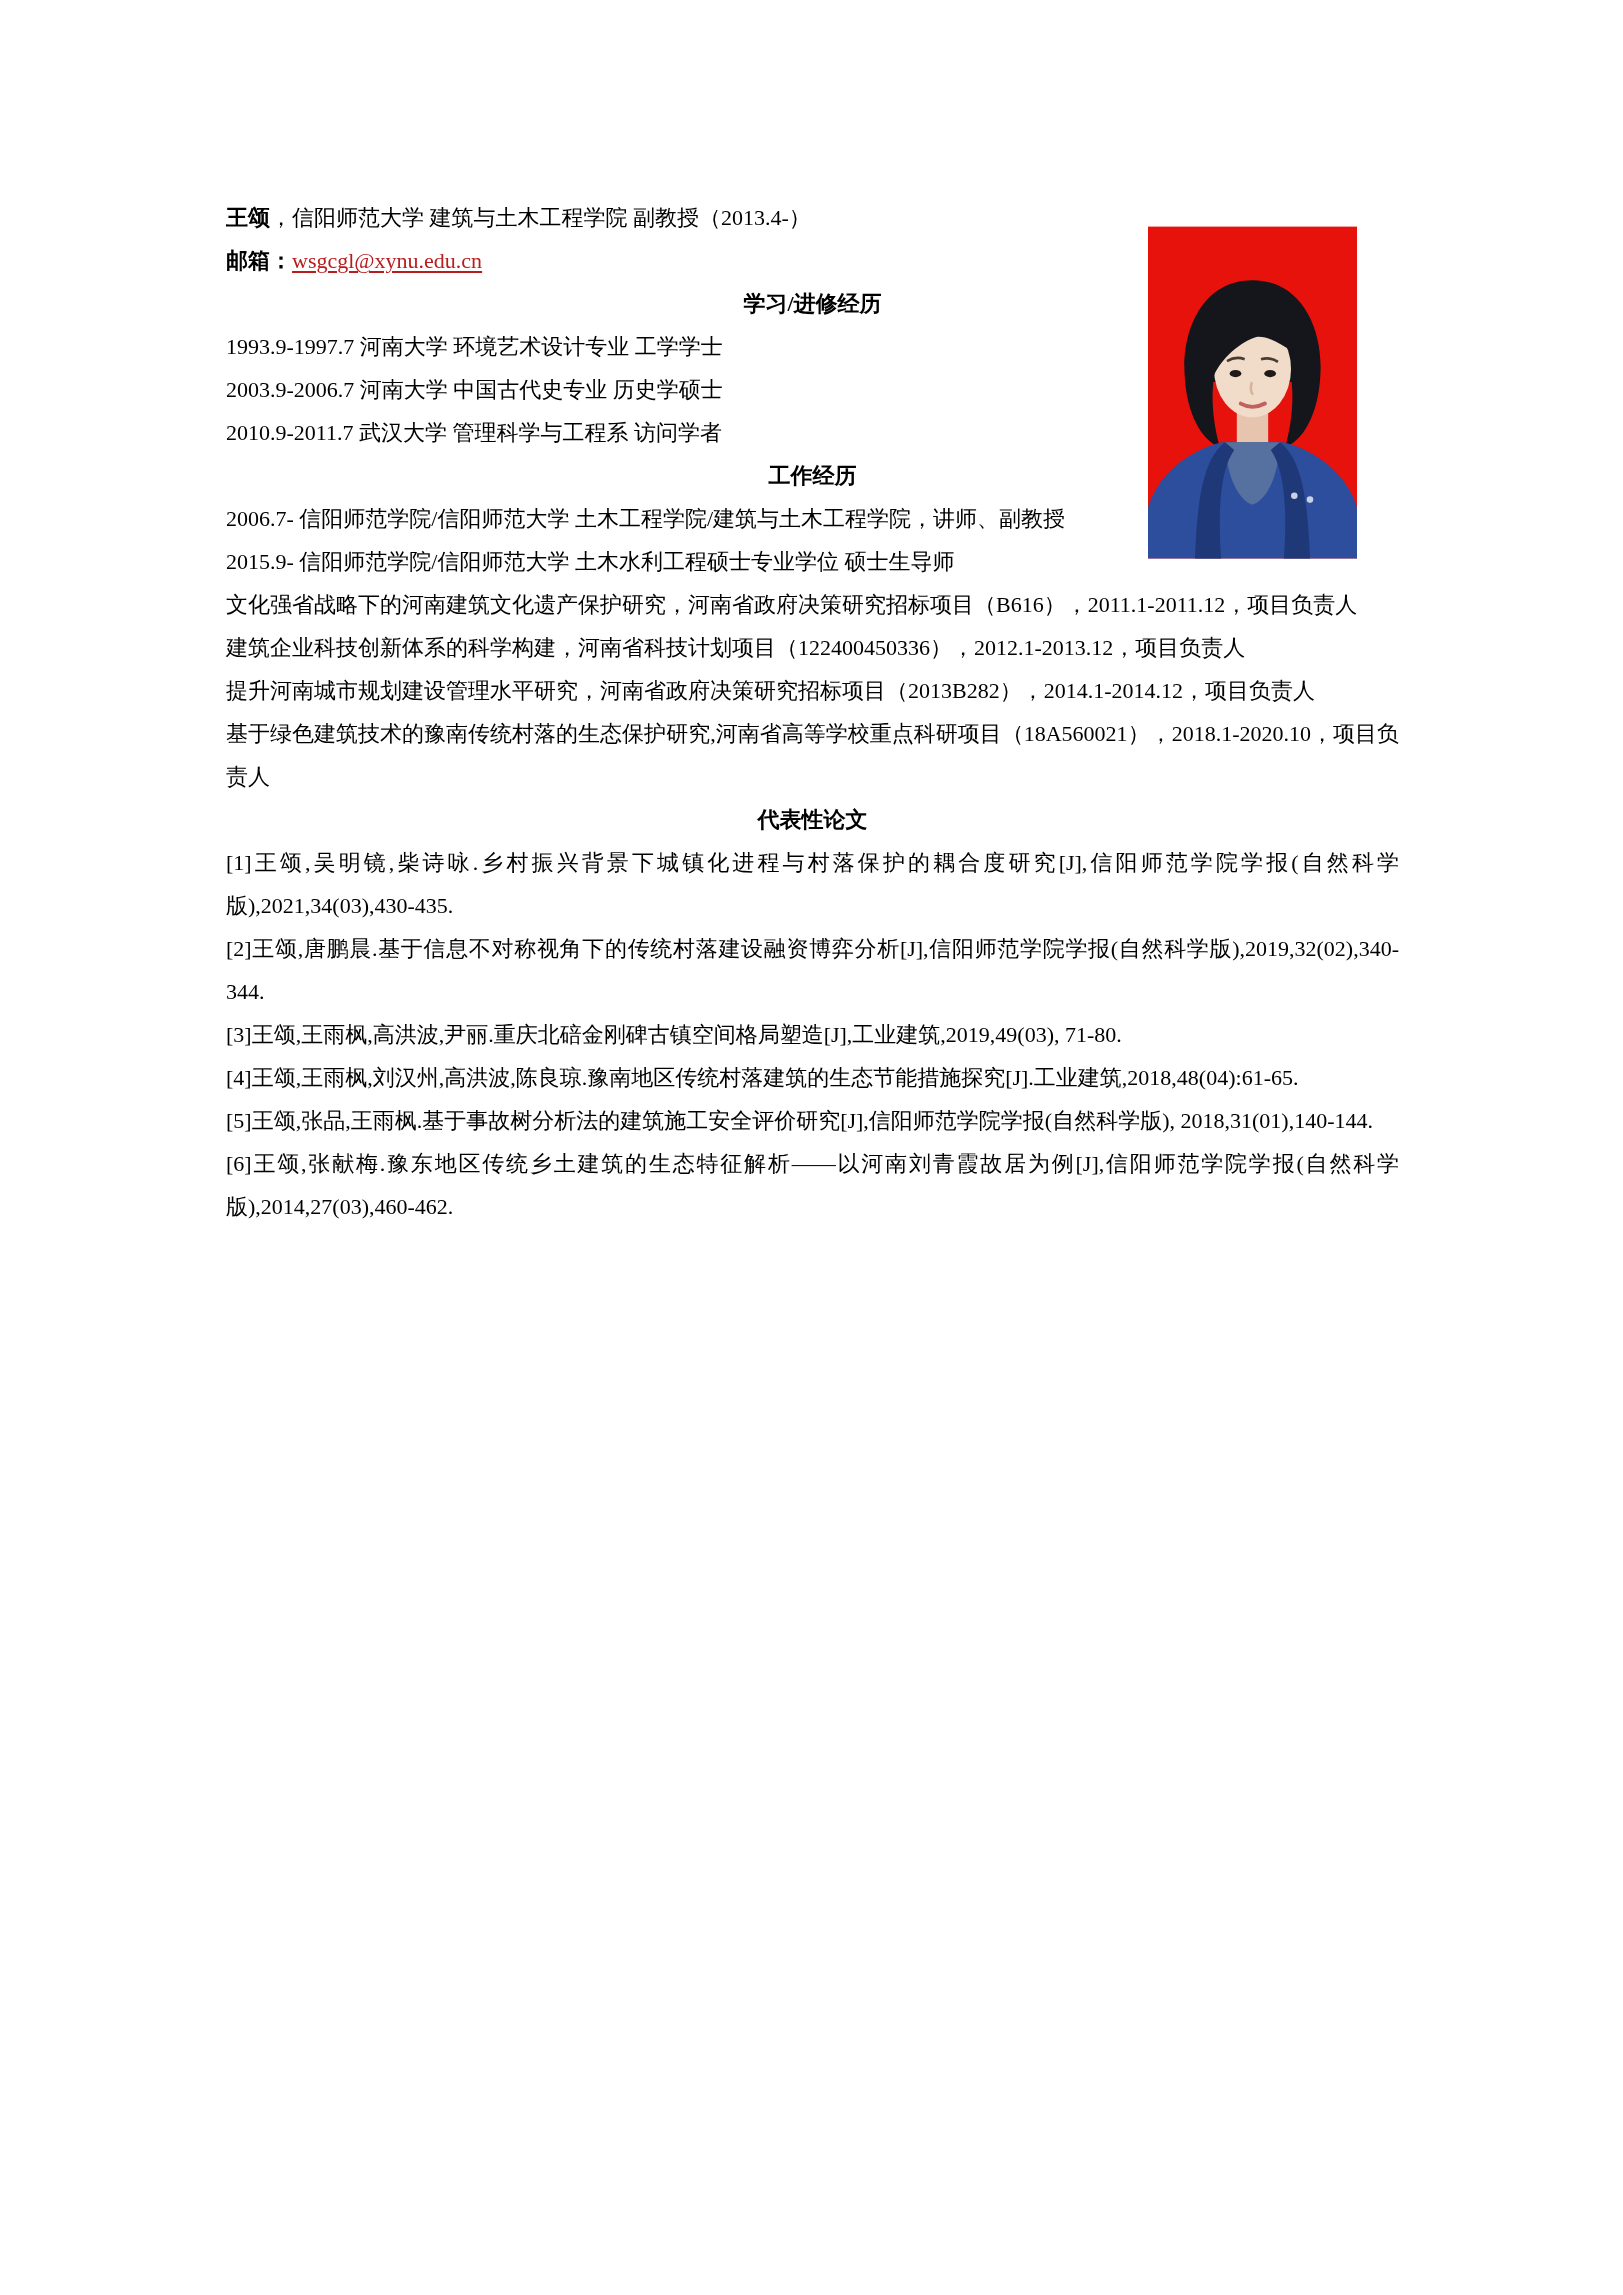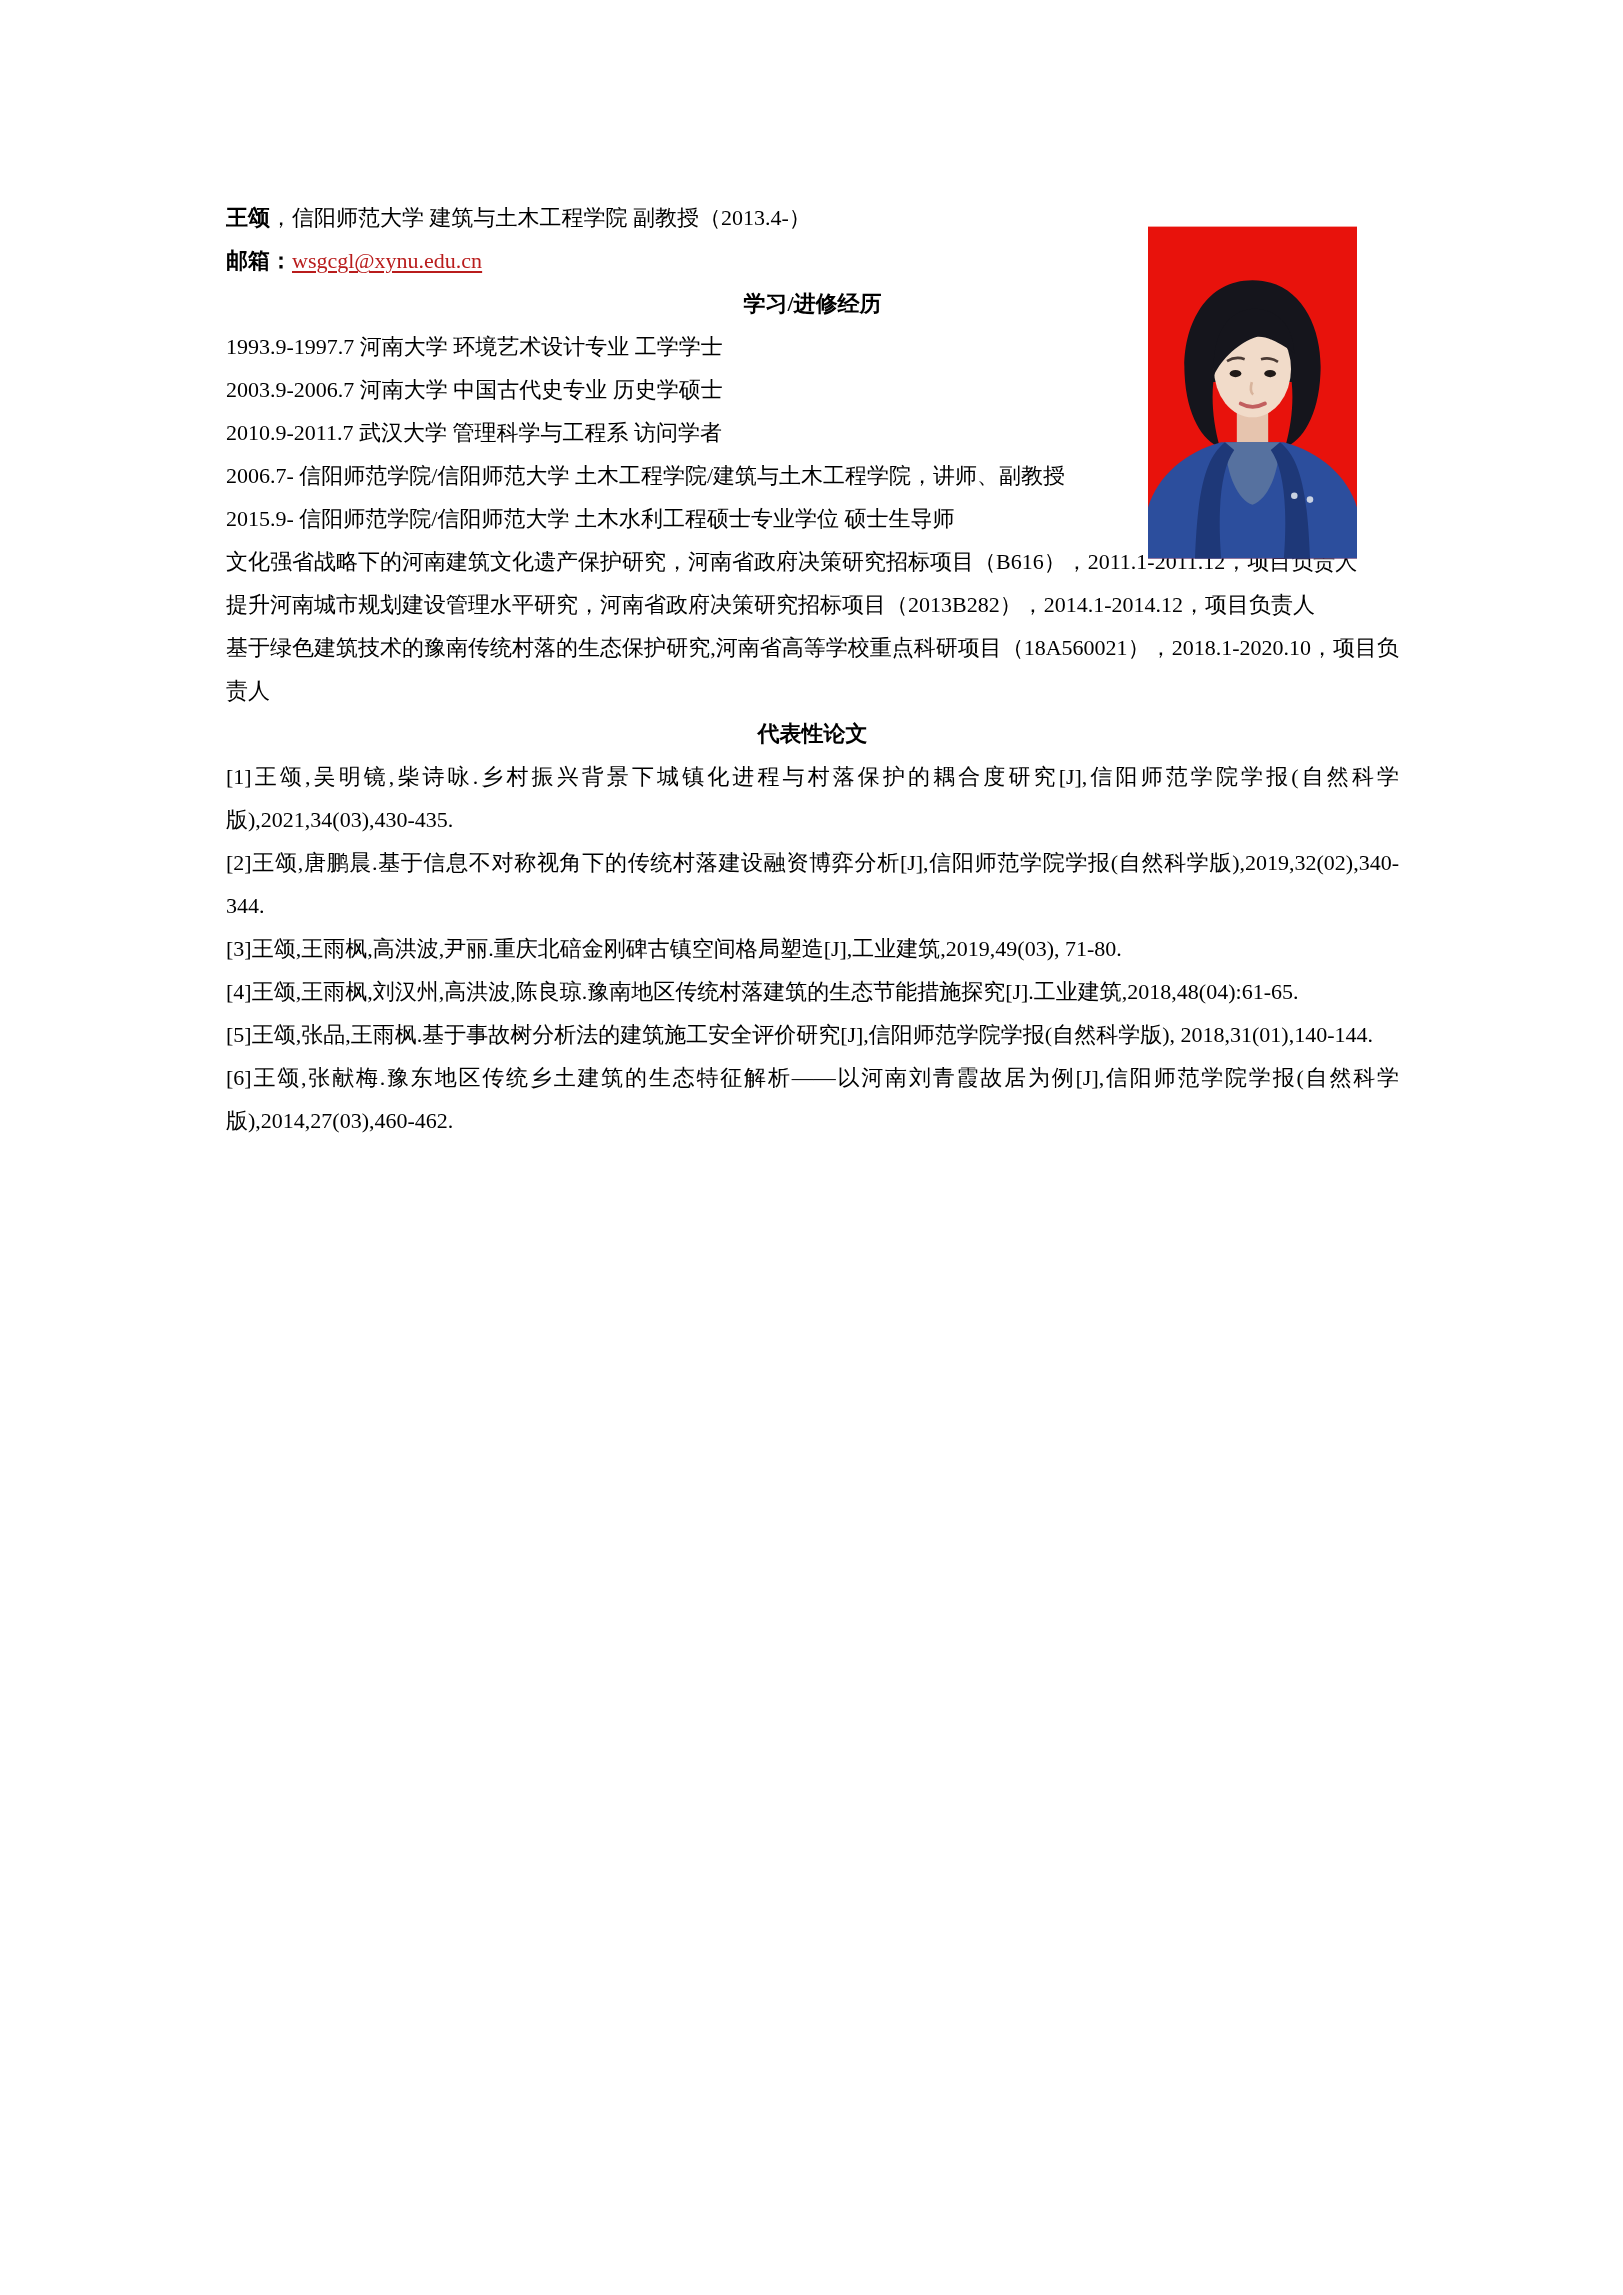--- a/index.html
+++ b/index.html
@@ -54,24 +54,26 @@
 
     <p><span class="b">王颂</span><span>，信阳师范大学 建筑与土木工程学院 副教授（2013.4-）</span></p>
 
     <p class="email-line"><span class="b">邮箱：</span><a href="#" class="email-link">wsgcgl@xynu.edu.cn</a></p>
 
     <h2>学习/进修经历</h2>
     <p>1993.9-1997.7 河南大学 环境艺术设计专业 工学学士</p>
     <p>2003.9-2006.7 河南大学 中国古代史专业 历史学硕士</p>
     <p class="after-edu">2010.9-2011.7 武汉大学 管理科学与工程系 访问学者</p>
 
+    <h2>工作经历</h2>
     <p>2006.7- 信阳师范学院/信阳师范大学 土木工程学院/建筑与土木工程学院，讲师、副教授</p>
     <p class="after-work">2015.9- 信阳师范学院/信阳师范大学 土木水利工程硕士专业学位 硕士生导师</p>
 
     <p>文化强省战略下的河南建筑文化遗产保护研究，河南省政府决策研究招标项目（B616），2011.1-2011.12，项目负责人</p>
+    <p>建筑企业科技创新体系的科学构建，河南省科技计划项目（122400450336），2012.1-2013.12，项目负责人</p>
     <p>提升河南城市规划建设管理水平研究，河南省政府决策研究招标项目（2013B282），2014.1-2014.12，项目负责人</p>
     <p>基于绿色建筑技术的豫南传统村落的生态保护研究,河南省高等学校重点科研项目（18A560021），2018.1-2020.10，项目负责人</p>
 
     <h2>代表性论文</h2>
     <p>[1]王颂,吴明镜,柴诗咏.乡村振兴背景下城镇化进程与村落保护的耦合度研究[J],信阳师范学院学报(自然科学版),2021,34(03),430-435.</p>
     <p>[2]王颂,唐鹏晨.基于信息不对称视角下的传统村落建设融资博弈分析[J],信阳师范学院学报(自然科学版),2019,32(02),340-344.</p>
     <p>[3]王颂,王雨枫,高洪波,尹丽.重庆北碚金刚碑古镇空间格局塑造[J],工业建筑,2019,49(03), 71-80.</p>
     <p>[4]王颂,王雨枫,刘汉州,高洪波,陈良琼.豫南地区传统村落建筑的生态节能措施探究[J].工业建筑,2018,48(04):61-65.</p>
     <p>[5]王颂,张品,王雨枫.基于事故树分析法的建筑施工安全评价研究[J],信阳师范学院学报(自然科学版), 2018,31(01),140-144.</p>
     <p>[6]王颂,张献梅.豫东地区传统乡土建筑的生态特征解析——以河南刘青霞故居为例[J],信阳师范学院学报(自然科学版),2014,27(03),460-462.</p>

